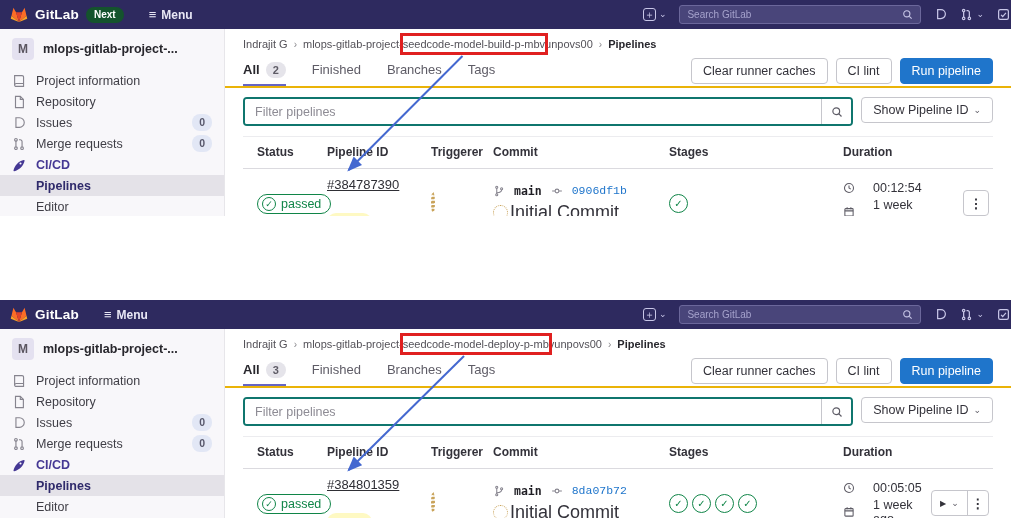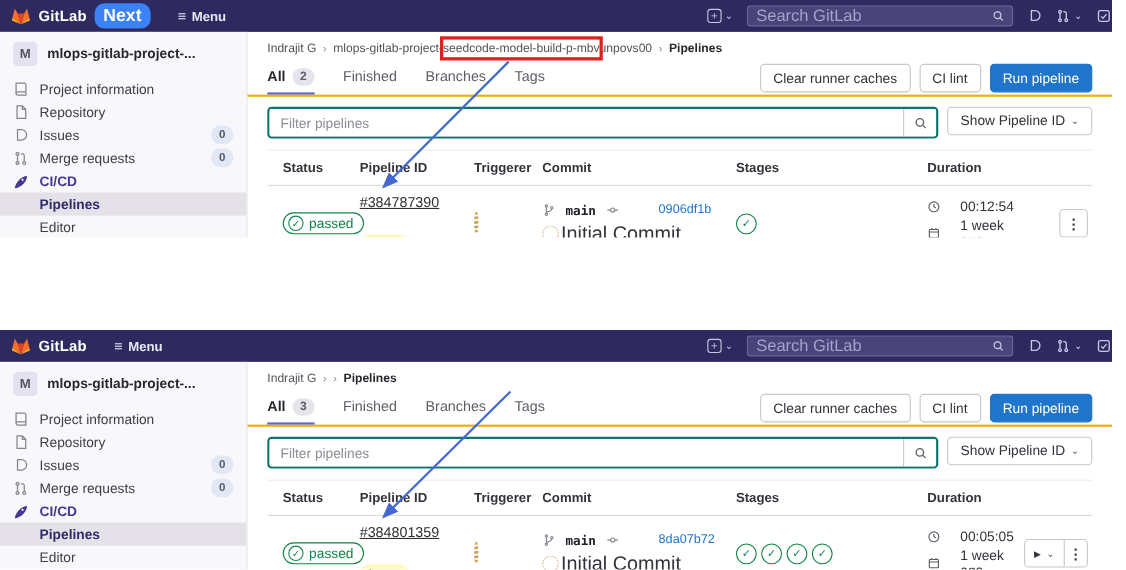--- a/index.html
+++ b/index.html
@@ -9,34 +9,34 @@
 
   .screen { position:absolute; left:0; width:1011px; overflow:hidden; background:#fff; }
   #screen-1 { top:0; height:216px; }
   #screen-2 { top:300px; height:218px; }
 
   
   .topbar { height:29px; background:#2e2a5f; display:flex; align-items:center;
             justify-content:space-between; padding:0 10px; color:#fff; }
   .nav-left { display:flex; align-items:center; gap:7px; }
   .logo-text { font-weight:700; font-size:13.5px; letter-spacing:.2px; }
-  .next-badge { background:#3b82f6; color:#fff; font-size:16px; font-weight:700;
+  .next-badge { background:#14532d; color:#fff; font-size:10px; font-weight:700;
                 padding:2px 8px; border-radius:9px; line-height:1.2; }
   .menu-btn { display:flex; align-items:center; gap:5px; margin-left:18px;
               font-size:12px; font-weight:600; color:#e8e7f5; cursor:pointer; }
   .hamb { font-size:13px; line-height:1; }
   .nav-right { display:flex; align-items:center; gap:13px; }
   .plus-group { display:flex; align-items:center; gap:3px; color:#c9c7e8; }
   .plus-box { width:13px; height:13px; border:1.4px solid #c9c7e8; border-radius:3px;
               display:flex; align-items:center; justify-content:center; font-size:10px; line-height:1; }
   .chev { font-size:9px; color:#c9c7e8; line-height:1; }
   .nav-search { display:flex; align-items:center; width:242px; height:19px; background:#49457a;
                 border:1px solid #6b679b; border-radius:3px; padding:0 7px; gap:6px; }
   .nav-search input { flex:1; background:transparent; border:none; outline:none;
-                      color:#cfcde8; font-size:15px; min-width:0; }
+                      color:#cfcde8; font-size:10px; min-width:0; }
   .nav-search input::placeholder { color:#a5a2cc; }
   .nav-ic { color:#c9c7e8; display:flex; }
   .todo-cut { margin-right:-9px; }
 
   
   .page { display:flex; height:calc(100% - 29px); }
   .sidebar { width:225px; flex-shrink:0; background:#f8f7fa; border-right:1px solid #e7e6ea; overflow:hidden; }
   .ctx { display:flex; align-items:center; gap:9px; padding:9px 12px 6px; }
   .ctx-avatar { width:22px; height:22px; border-radius:4px; background:#e4e1f0; color:#5a5560;
                 font-weight:700; font-size:12px; display:flex; align-items:center; justify-content:center; }
@@ -94,21 +94,21 @@
                  color:#108548; border-radius:20px; padding:2px 9px 2px 4px; font-size:12.5px;
                  font-weight:500; width:max-content; cursor:pointer; background:#fff; }
   .cc { width:14px; height:14px; border:1px solid #108548; border-radius:50%;
         display:inline-flex; align-items:center; justify-content:center; font-size:9px; flex-shrink:0; }
   .pid-link { color:#2f2f35; font-weight:500; font-size:13px; text-decoration:underline; cursor:pointer; }
   .latest { display:inline-block; margin-top:20px; background:#fef9c3; color:#24663b; font-size:11px;
             font-weight:600; border-radius:9px; padding:1px 8px; line-height:1.5; }
   .trig { width:25px; height:25px; border:2px dotted #c9a35a; border-radius:50%; background:#fff; }
   .commit-l1 { display:flex; align-items:center; gap:9px; }
   .mono-b { font-family:"DejaVu Sans Mono",monospace; font-weight:700; color:#1f1e24; font-size:11.5px; }
-  .sha { font-family:Liberation Sans, sans-serif; color:#1f75cb; font-size:11.5px; cursor:pointer;margin-left:27px; }
+  .sha { font-family:Liberation Mono, monospace; color:#1f75cb; font-size:11.5px; cursor:pointer; }
   .commit-ic { color:#86848e; display:flex; }
   .commit-l2 { display:flex; align-items:center; gap:2px; margin-top:4px; font-size:18px; color:#33323a; }
   .mini-avatar { width:15px; height:15px; border:1.5px dotted #c9a35a; border-radius:50%; flex-shrink:0; }
   .stages-cell { display:flex; align-items:center; }
   .stage-dot { width:19px; height:19px; border:1.5px solid #108548; color:#108548; border-radius:50%;
                display:inline-flex; align-items:center; justify-content:center; font-size:10px;
                margin-right:4px; cursor:pointer; background:#fff; }
   .dur-line { display:flex; gap:18px; align-items:center; font-size:12.5px; color:#33323a; }
   .dur-line + .dur-line { margin-top:3px; }
   .dur-ic { color:#5e5c66; display:flex; }
@@ -485,20 +485,21 @@
         <div class="s-item sub">
           
         </div>
       </div>
     </aside>
 
     <main class="main">
       <div class="breadcrumb">
         <span class="crumb-link">Indrajit G</span>
         <span class="crumb-sep">›</span>
+        <span class="crumb-link"><span>mlops-gitlab-project-</span><span class="hl-box">seedcode-model-deploy-p-mb</span><span>vunpovs00</span></span>
         <span class="crumb-sep">›</span>
         <span class="crumb-current">Pipelines</span>
       </div>
 
       <div class="tabs-row">
         <span class="tab active">
           <span>All</span>
           <span class="tab-count">3</span>
         </span>
         <span class="tab">Finished</span>

